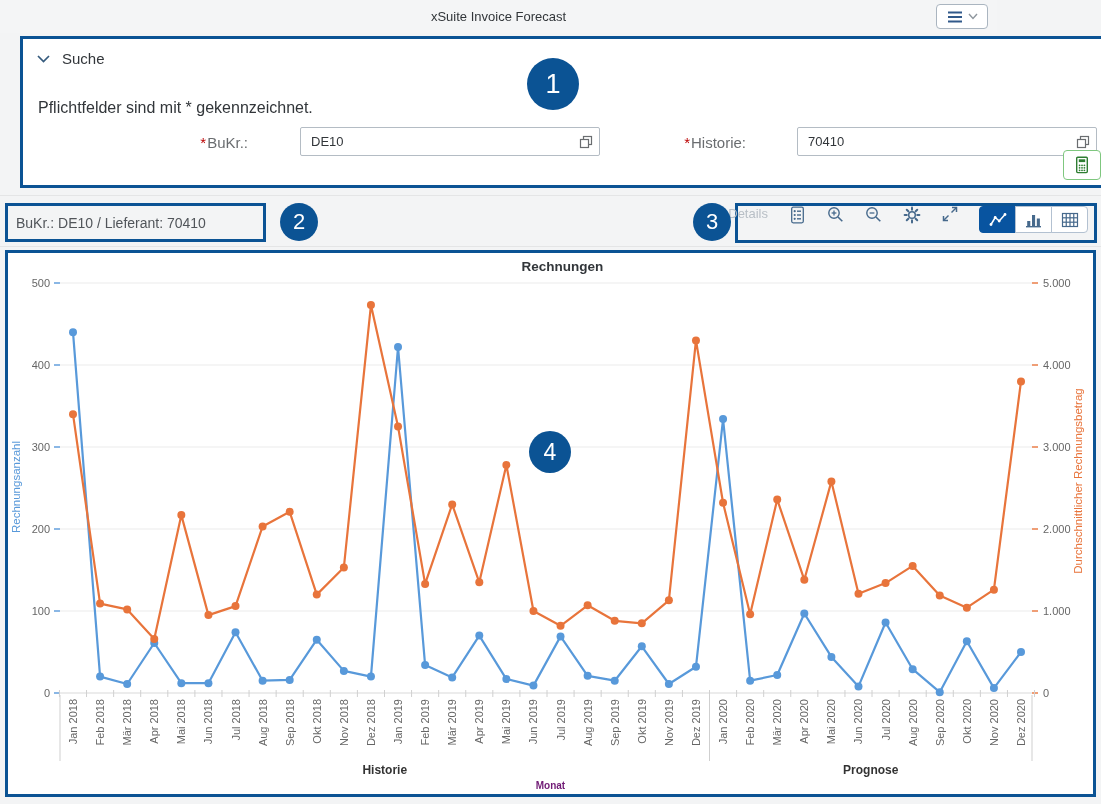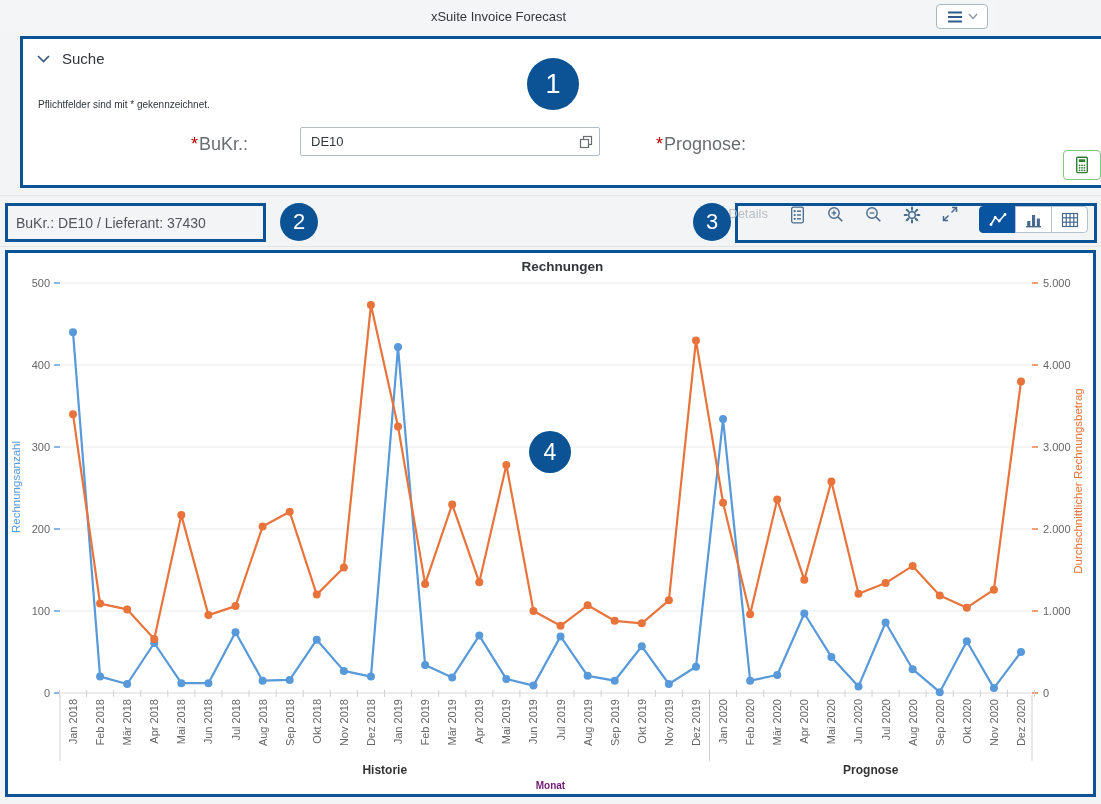--- a/index.html
+++ b/index.html
@@ -34,22 +34,22 @@
   .badge2 { left:280px; top:203px; width:38px; height:38px; font-size:22px; }
   .badge3 { left:693px; top:203px; width:38px; height:38px; font-size:22px; }
   .badge4 { left:529px; top:431px; width:42px; height:42px; font-size:23px; }
   
   .search-panel {
     position:absolute; left:20px; top:36px; width:1091px; height:152px;
     background:#fff; border:3px solid #0b5394;
   }
   .sp-head { position:absolute; left:14px; top:11px; display:flex; align-items:center; gap:12px; cursor:pointer; }
   .sp-head .sp-title { font-size:15px; color:#32363a; }
-  .sp-hint { position:absolute; left:15px; top:60px; font-size:10px; color:#32363a; }
-  .field-label { position:absolute; top:95px; font-size:18px; color:#6a6d70; text-align:right; }
+  .sp-hint { position:absolute; left:15px; top:60px; font-size:16px; color:#32363a; }
+  .field-label { position:absolute; top:95px; font-size:15px; color:#6a6d70; text-align:right; }
   .field-label .req { color:#bb0000; margin-right:1px; }
   .lbl1 { left:0; width:225px; }
   .lbl2 { left:545px; width:178px; }
   .sap-input {
     position:absolute; top:88px; width:300px; height:29px;
     border:1px solid #b4bcc4; border-radius:2px; background:#fff;margin-left:44px;
   }
   .inp1 { left:233px; } .inp2 { left:730px; }
   .sap-input input {
     border:none; outline:none; width:calc(100% - 30px); height:100%;
@@ -151,21 +151,30 @@
     <input value="DE10" style="">
     <span class="vh-icon">
       <svg width="14" height="14" viewBox="0 0 14 14">
           <rect x="4.5" y="1.5" width="8" height="8" fill="none" stroke="#6a6d70" stroke-width="1.2"></rect>
           <rect x="1.5" y="4.5" width="8" height="8" fill="#fff" stroke="#6a6d70" stroke-width="1.2"></rect>
         </svg>
     </span>
   </div>
 
   <div class="field-label lbl2">
-    <span class="req">*</span><span>Prognose:</span>
+    <span class="req">*</span><span>Historie:</span>
+  </div>
+  <div class="sap-input inp2">
+    <input value="70410" style="">
+    <span class="vh-icon">
+      <svg width="14" height="14" viewBox="0 0 14 14">
+          <rect x="4.5" y="1.5" width="8" height="8" fill="none" stroke="#6a6d70" stroke-width="1.2"></rect>
+          <rect x="1.5" y="4.5" width="8" height="8" fill="#fff" stroke="#6a6d70" stroke-width="1.2"></rect>
+        </svg>
+    </span>
   </div>
 
   <button class="go-btn">
     <span style="display:flex">
       <svg width="18" height="18" viewBox="0 0 18 18">
         <rect x="3.7" y="1.2" width="10.6" height="15.4" rx="1" fill="none" stroke="#2e7d32" stroke-width="1.4"></rect>
         <rect x="5.8" y="3.3" width="6.4" height="2.8" fill="#2e7d32"></rect>
         <g fill="#2e7d32">
           <circle cx="6.6" cy="9.3" r="0.9"></circle>
             <circle cx="9" cy="9.3" r="0.9"></circle>
@@ -179,21 +188,21 @@
         </g>
       </svg>
     </span>
   </button>
 </div>
 
 <div class="divider d1"></div>
 <div class="divider d2"></div>
 
 <div class="filter-box">
-  <span>BuKr.: DE10 / Lieferant: 37430</span>
+  <span>BuKr.: DE10 / Lieferant: 70410</span>
 </div>
 
 <div class="toolbar-box">
   <span class="tb-details">Details</span>
 
   <button class="icon-btn">
     <span style="display:flex">
       <svg width="17" height="18" viewBox="0 0 17 18">
         <rect x="2.7" y="1.2" width="11.6" height="15.6" rx="1.5" fill="none" stroke="#46698c" stroke-width="1.3"></rect>
         <g stroke="#46698c" stroke-width="1.4">

